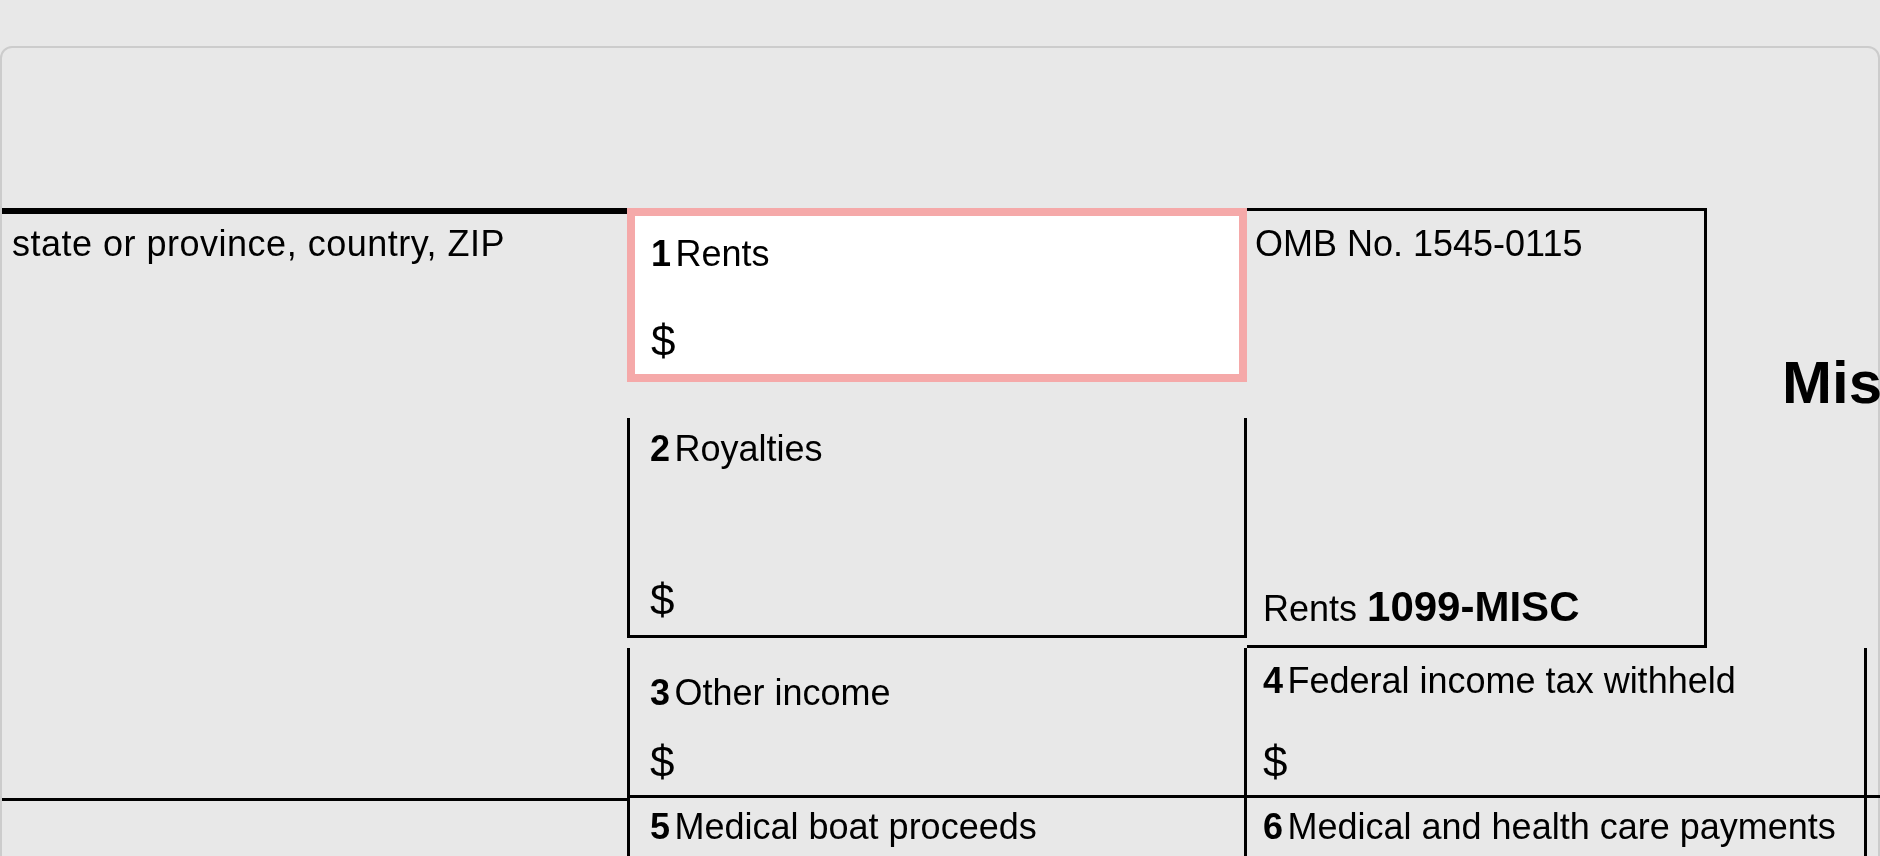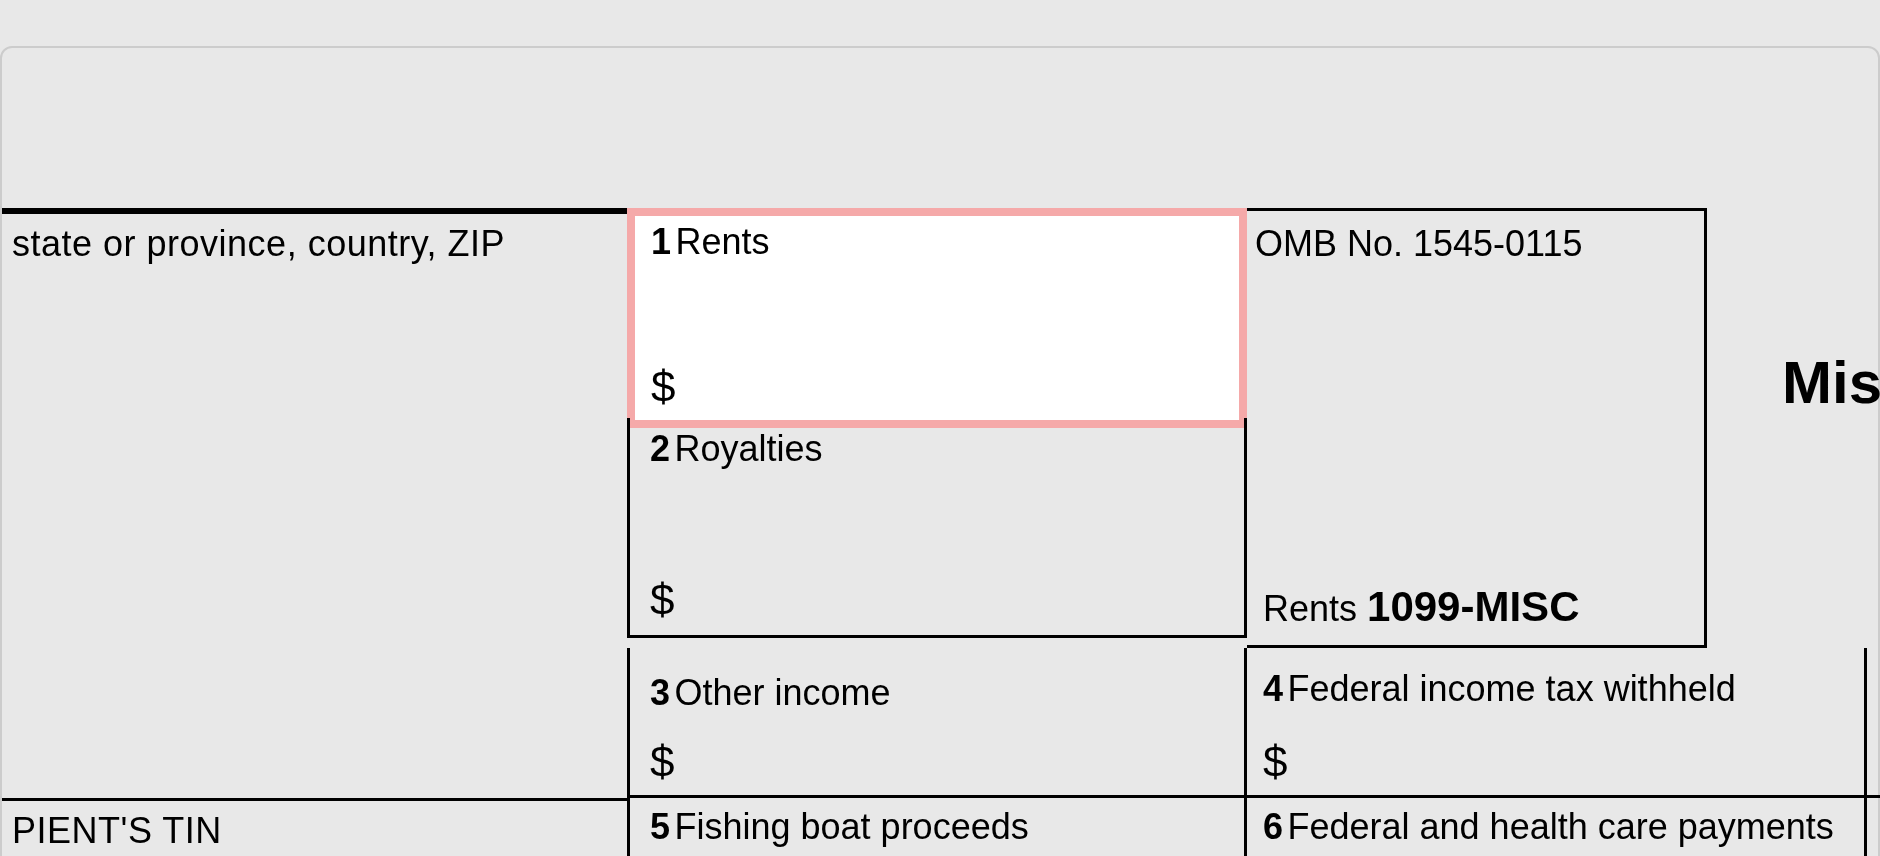--- a/index.html
+++ b/index.html
@@ -43,24 +43,24 @@
       font-size: 36px;
       color: #000;
       letter-spacing: 0.5px;
     }
     
     .box1 {
       position: absolute;
       top: 160px;
       left: 625px;
       width: 620px;
-      height: 220px;
+      height: 174px;
       border: 8px solid #f5a9a9;
       background: #fff;
-      padding: 5px 16px;
+      padding: 17px 16px;
     }
     .box-number {
       font-weight: bold;
       font-size: 36px;
     }
     .box-label {
       font-size: 36px;
     }
     .box-dollar {
       position: absolute;
@@ -136,21 +136,21 @@
     }
     
     .box4 {
       position: absolute;
       top: 600px;
       left: 1245px;
       width: 620px;
       height: 150px;
       border-right: 3px solid #000;
       border-bottom: 3px solid #000;
-      padding: 20px 16px;
+      padding: 12px 16px;
     }
     .box4 .box-dollar {
       left: 16px;
       bottom: 8px;
     }
     
     .payer-bottom-line {
       position: absolute;
       top: 750px;
       left: 0;
@@ -236,25 +236,24 @@
   <div class="box4">
     <span class="box-number">4</span>
     <span class="box-label"> <span>Federal income tax withheld</span></span>
     <div class="box-dollar">$</div>
   </div>
 
   <div class="right-stub"></div>
 
   <div class="payer-bottom-line"></div>
 
-  <div class="tin-label">PIENT'S TIN</div>
 
   <div class="box5">
     <span class="box-number">5</span>
-    <span class="box-label"> <span>Fishing boat proceeds</span></span>
+    <span class="box-label"> <span>Medical boat proceeds</span></span>
   </div>
 
   <div class="box6">
     <span class="box-number">6</span>
-    <span class="box-label"> <span>Federal and health care payments</span></span>
+    <span class="box-label"> <span>Medical and health care payments</span></span>
   </div>
 
 </div>
 
 </body></html>

